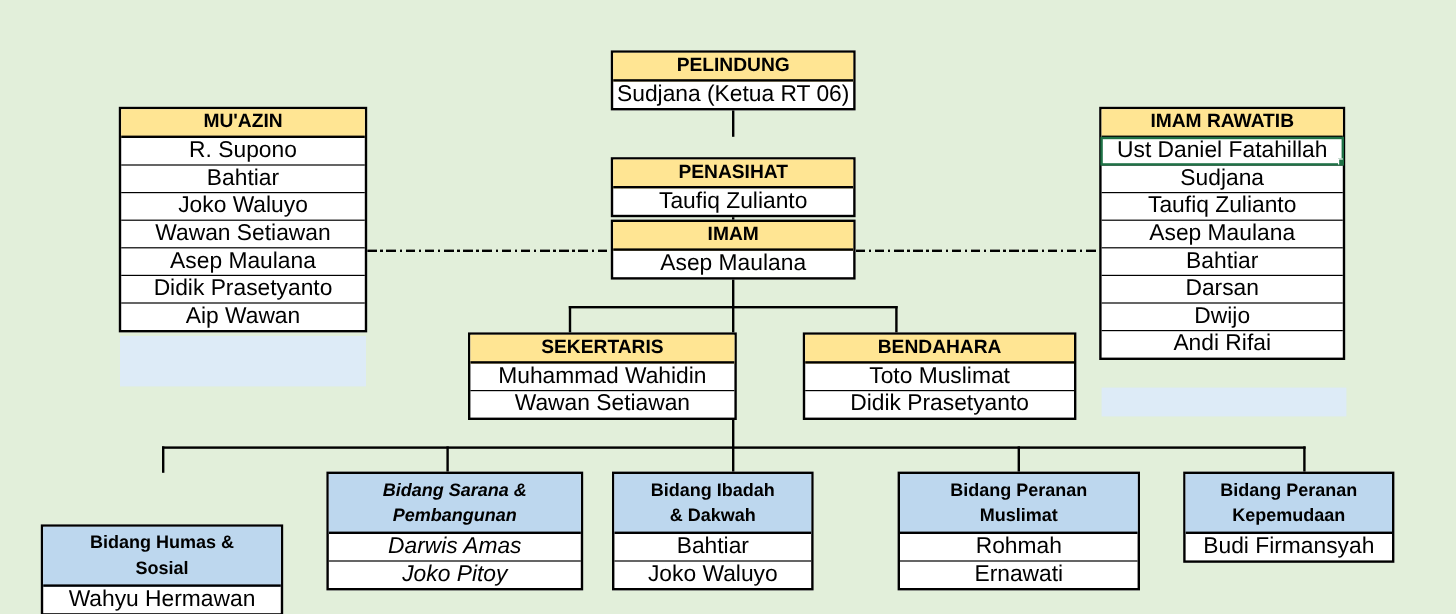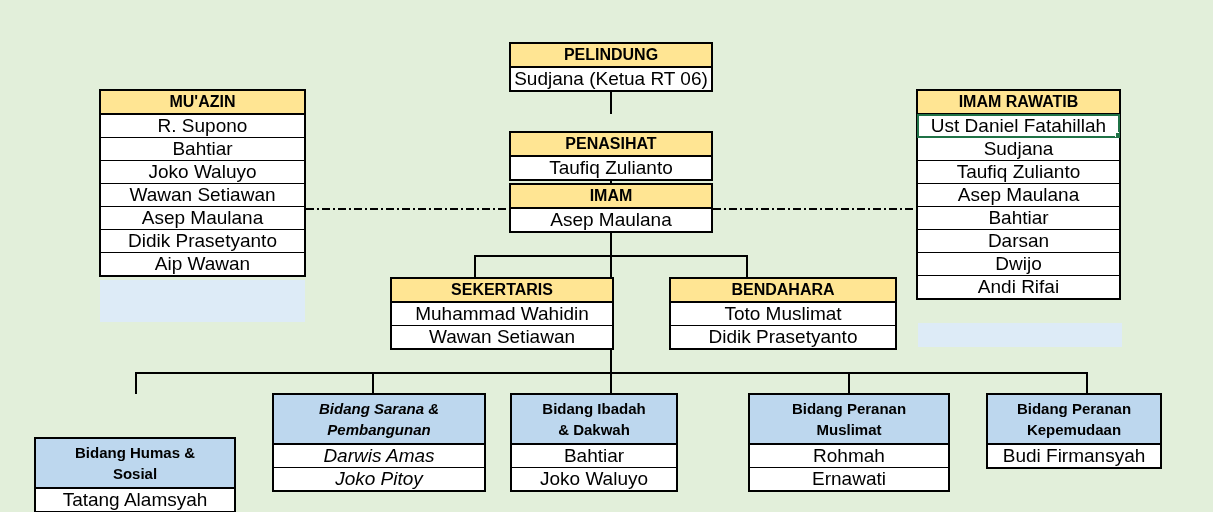--- a/index.html
+++ b/index.html
@@ -148,21 +148,20 @@
     <div class="title yellow">BENDAHARA</div>
     <div>
         <div class="member">Toto Muslimat</div>
         <div class="member">Didik Prasetyanto</div>
       </div>
   </div>
 
   <div class="orgbox bidang" style="left:34px;top:393px;width:202px;margin-top:44px;">
     <div class="title blue">Bidang Humas &amp; Sosial</div>
     <div>
-        <div class="member">Tatang Alamsyah</div>
         <div class="member">Wahyu Hermawan</div>
       </div>
   </div>
 
   <div class="orgbox bidang" style="left:272px;top:393px;width:214px;font-style:italic;">
     <div class="title blue">Bidang Sarana &amp; Pembangunan</div>
     <div>
         <div class="member">Darwis Amas</div>
         <div class="member">Joko Pitoy</div>
       </div>

